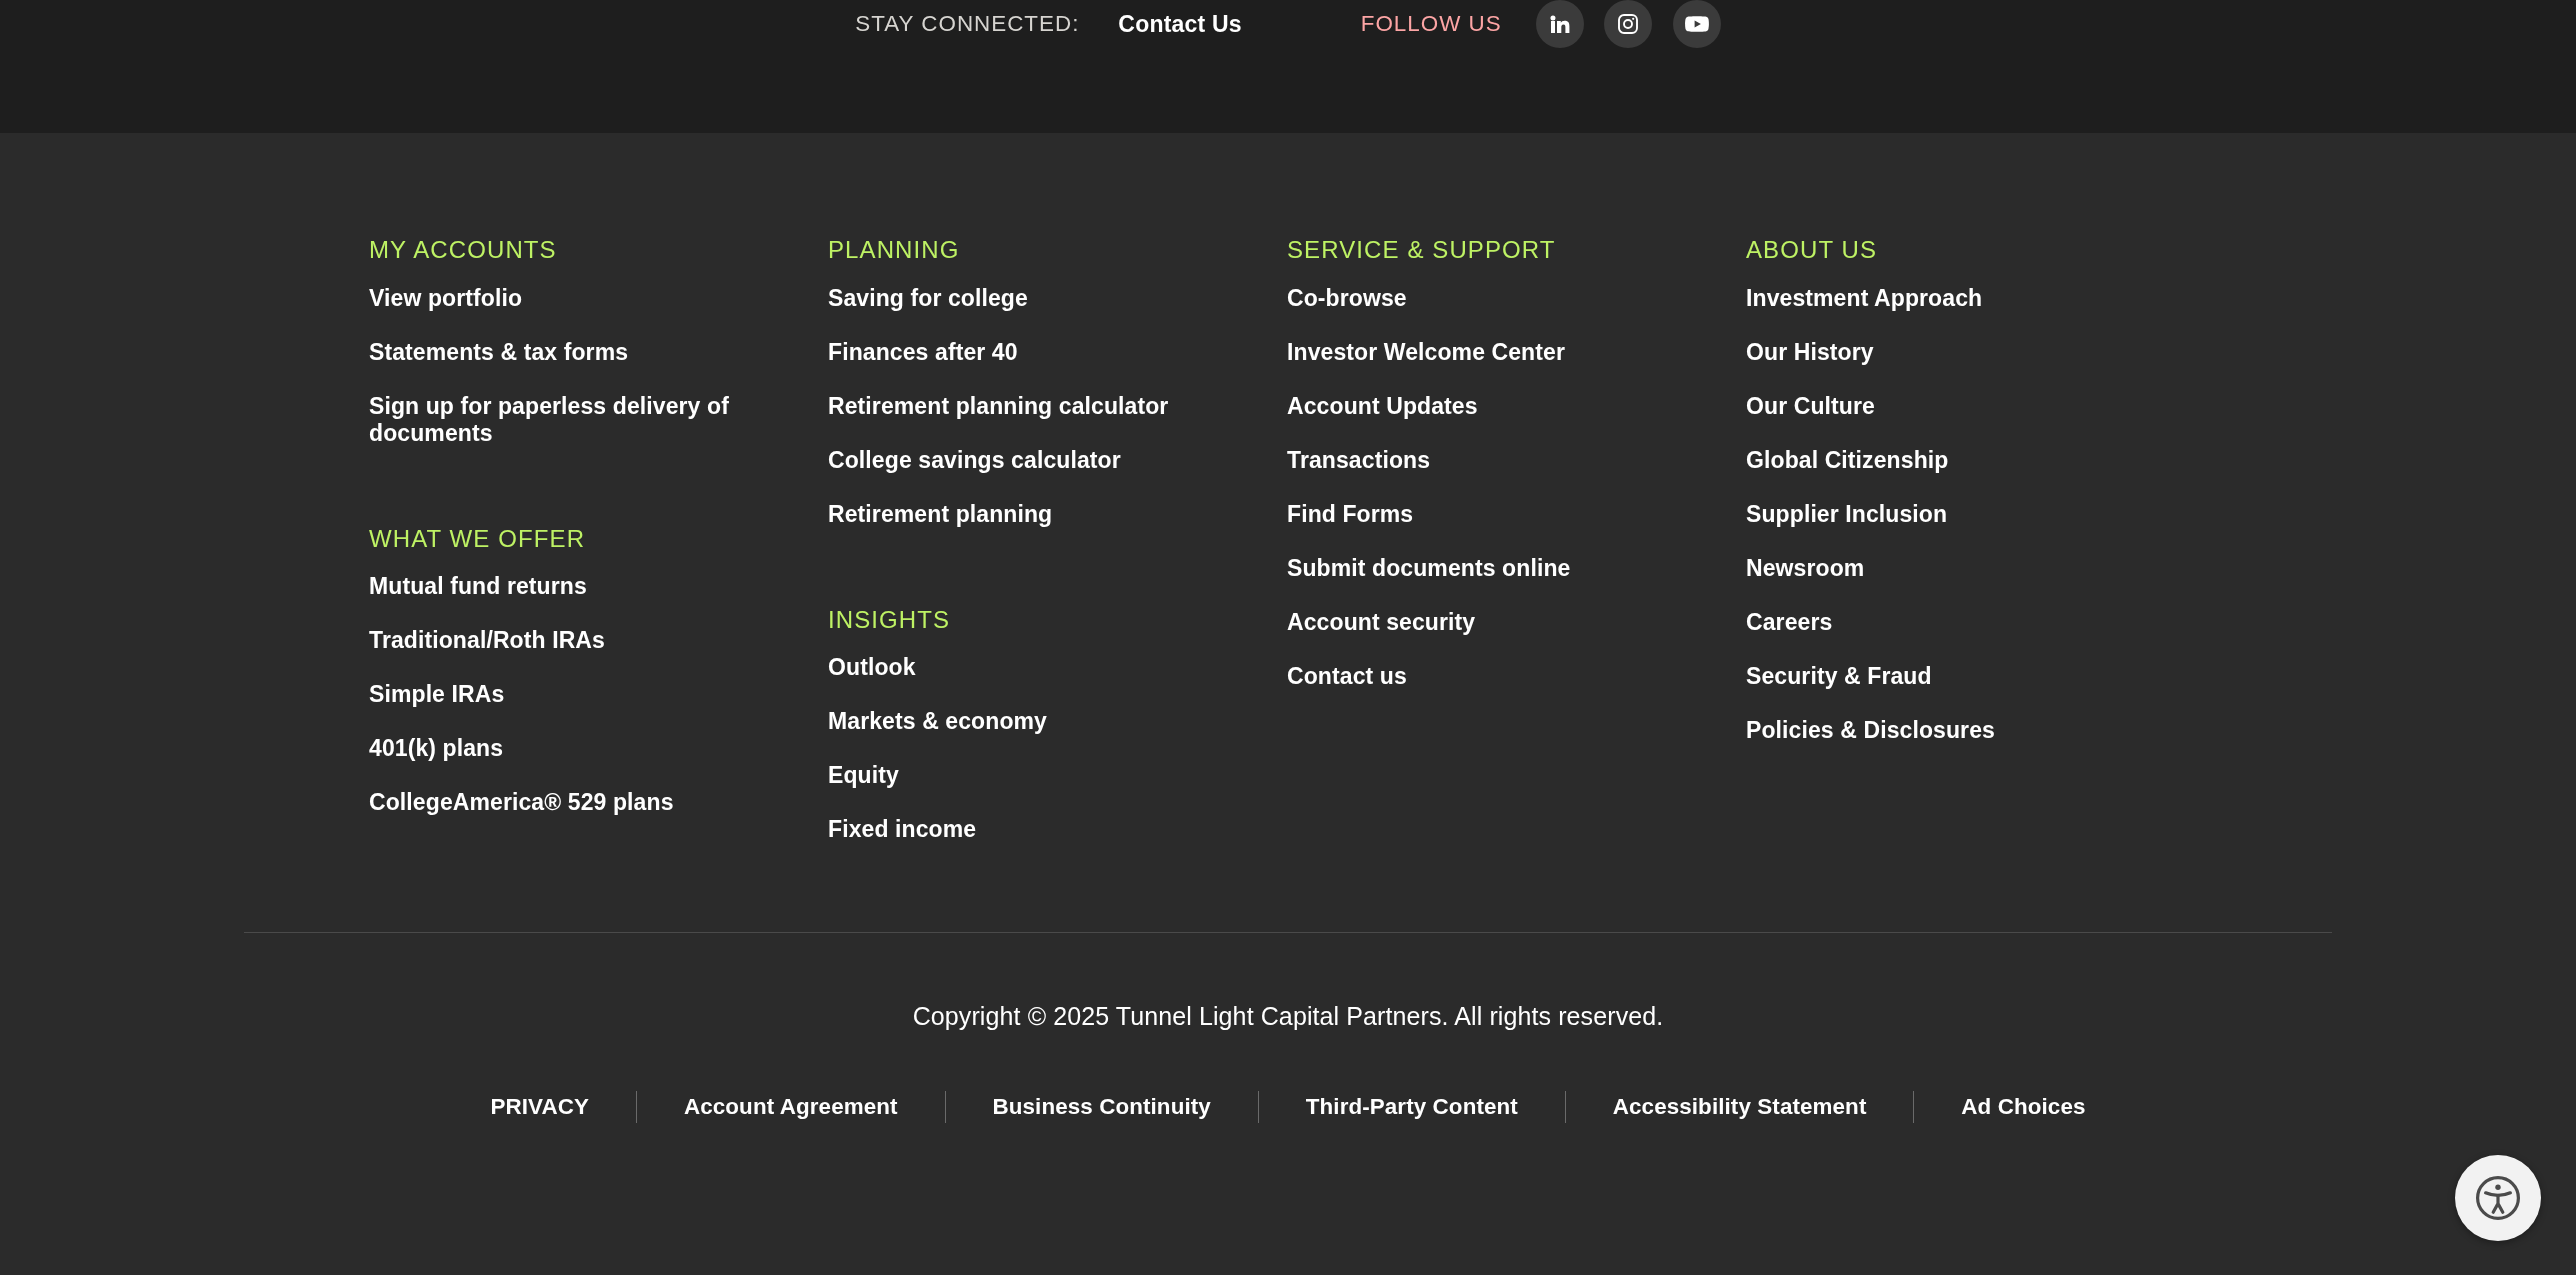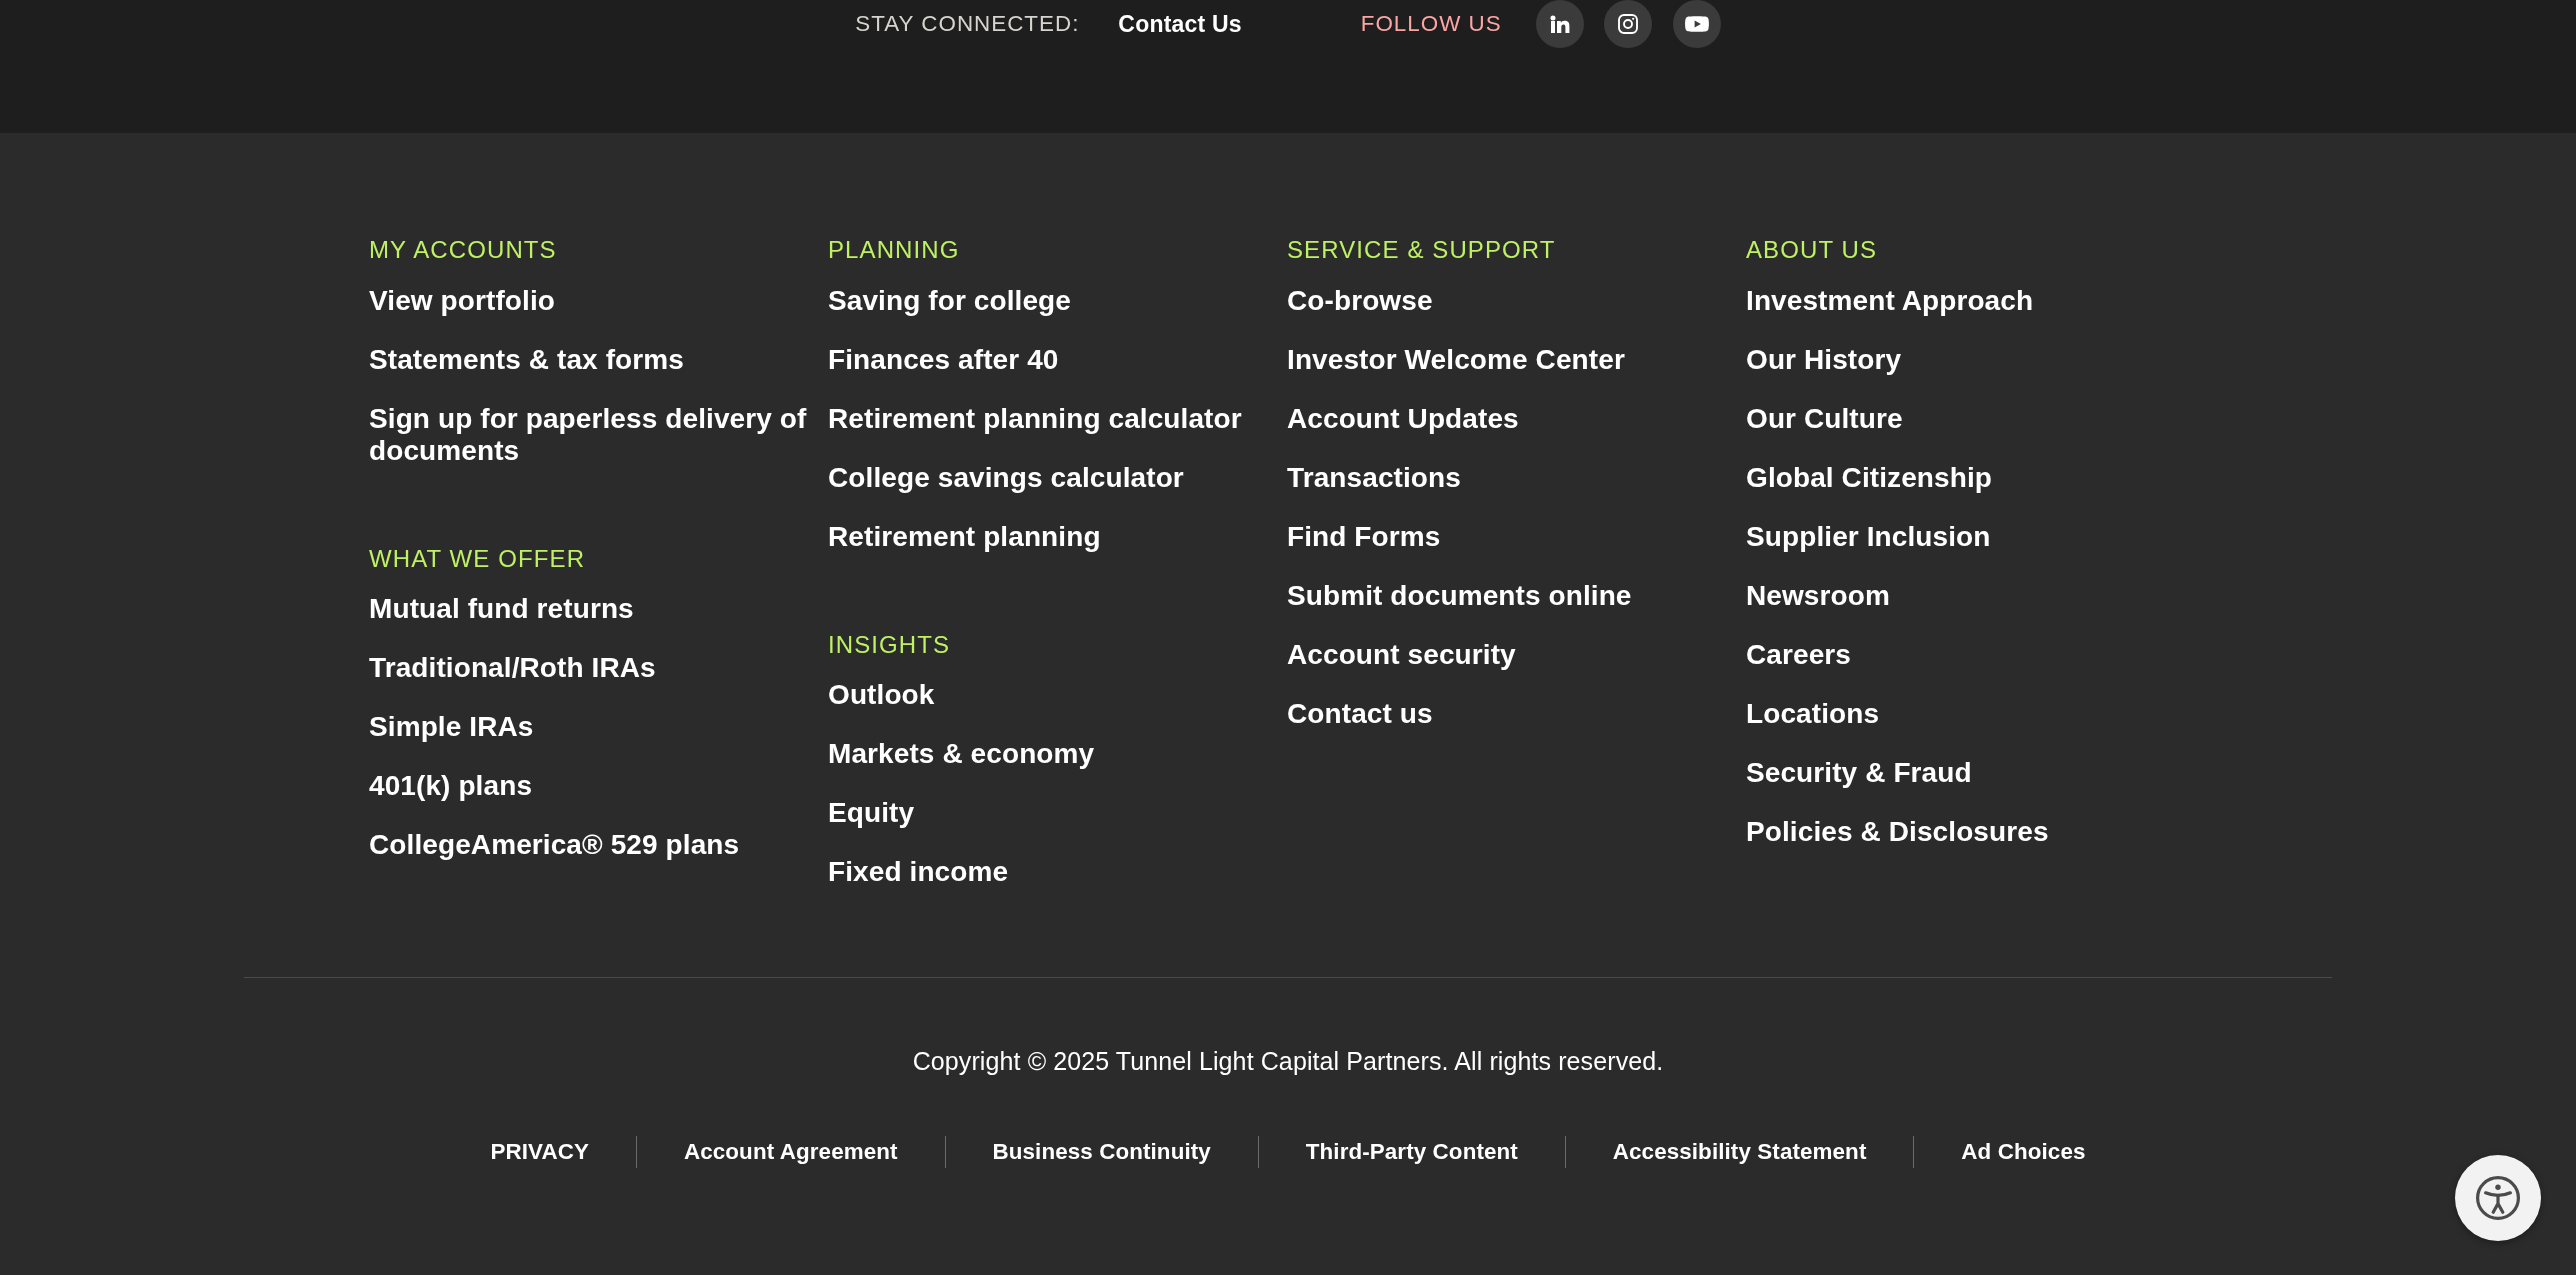--- a/index.html
+++ b/index.html
@@ -75,21 +75,21 @@
     color: #bef264;
     font-size: 24px;
     letter-spacing: 1.1px;
     margin: 0 0 20.5px 0;
     text-transform: uppercase;
   }
   .group + .group { margin-top: 78px; }
   .link {
     display: block;
     color: #ffffff;
-    font-size: 28px;
+    font-size: 23px;
     font-weight: bold;
     text-decoration: none;
     margin-bottom: 27px;
     letter-spacing: 0.1px;
   }
   .link:last-child { margin-bottom: 0; }
 
   
   .divider {
     width: 2088px;
@@ -226,21 +226,20 @@
   <div class="col col-wide">
     <div class="group">
       <div class="group-title">ABOUT US</div>
       <a class="link" href="#">Investment Approach</a>
       <a class="link" href="#">Our History</a>
       <a class="link" href="#">Our Culture</a>
       <a class="link" href="#">Global Citizenship</a>
       <a class="link" href="#">Supplier Inclusion</a>
       <a class="link" href="#">Newsroom</a>
       <a class="link" href="#">Careers</a>
-      <a class="link" href="#">Locations</a>
       <a class="link" href="#">Security &amp; Fraud</a>
       <a class="link" href="#">Policies &amp; Disclosures</a>
     </div>
   </div>
 
 </div>
 
 <div class="divider"></div>
 
 <div class="copyright">Copyright © 2025 Tunnel Light Capital Partners. All rights reserved.</div>

